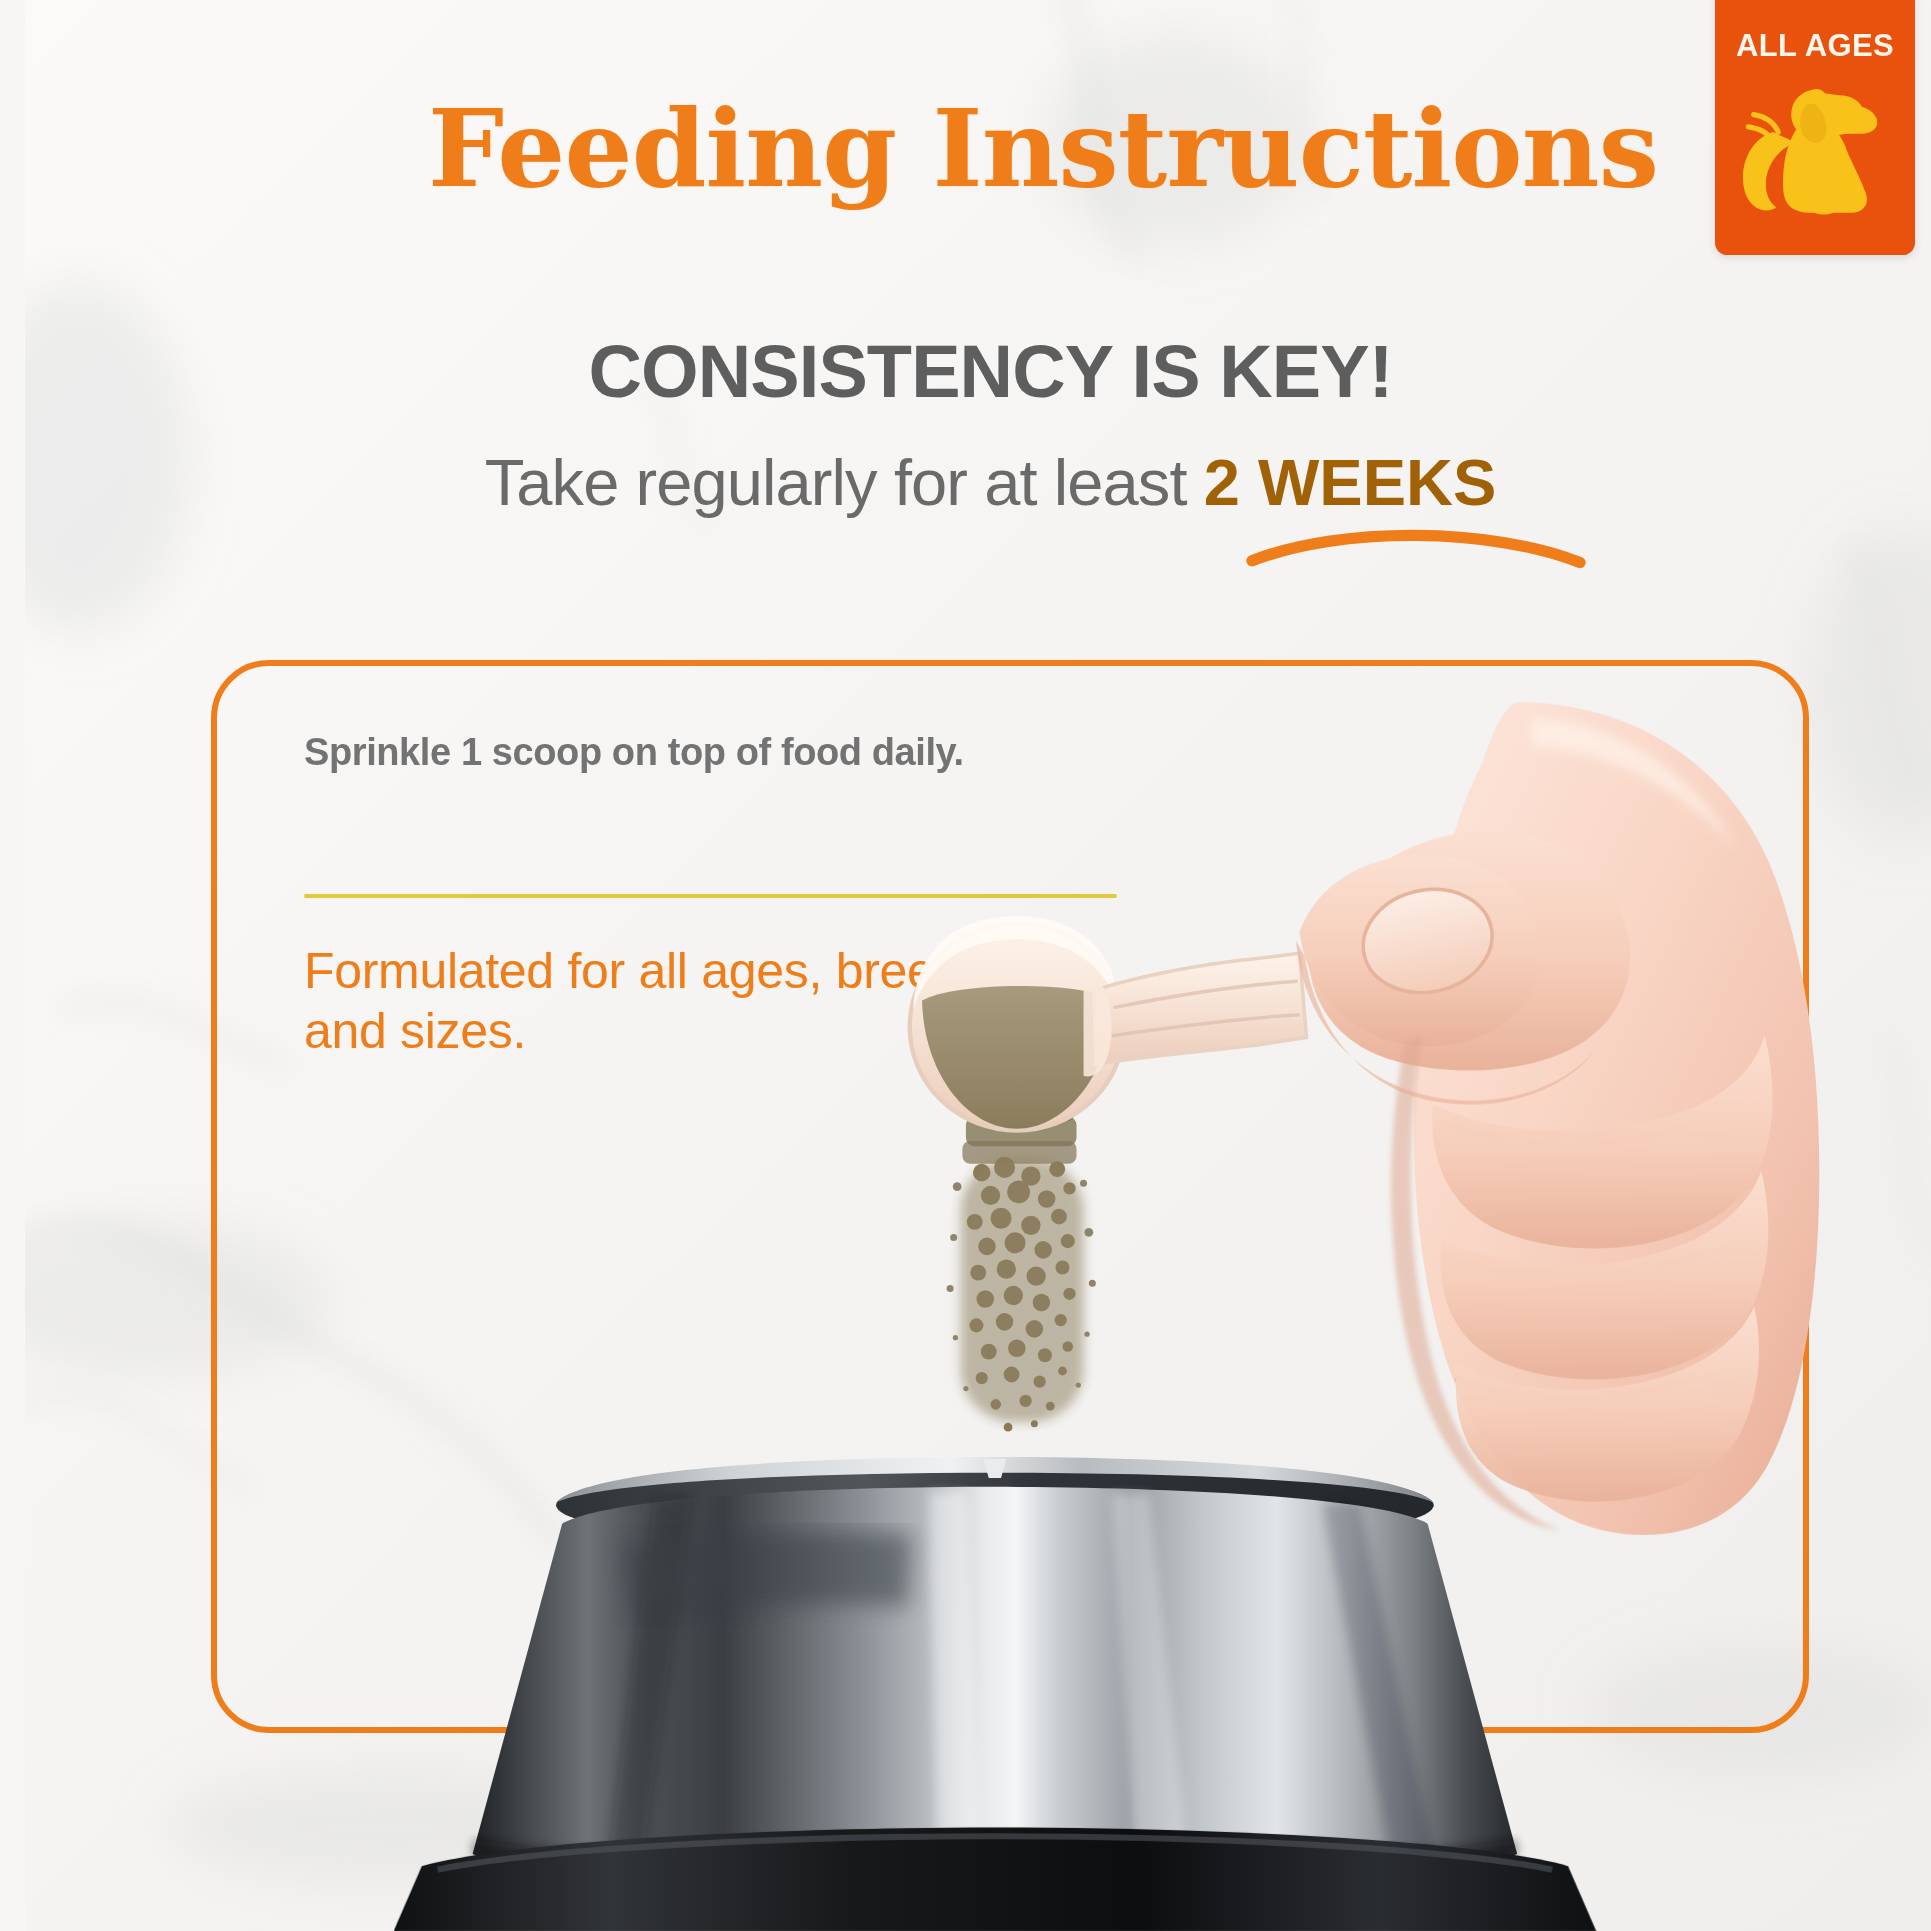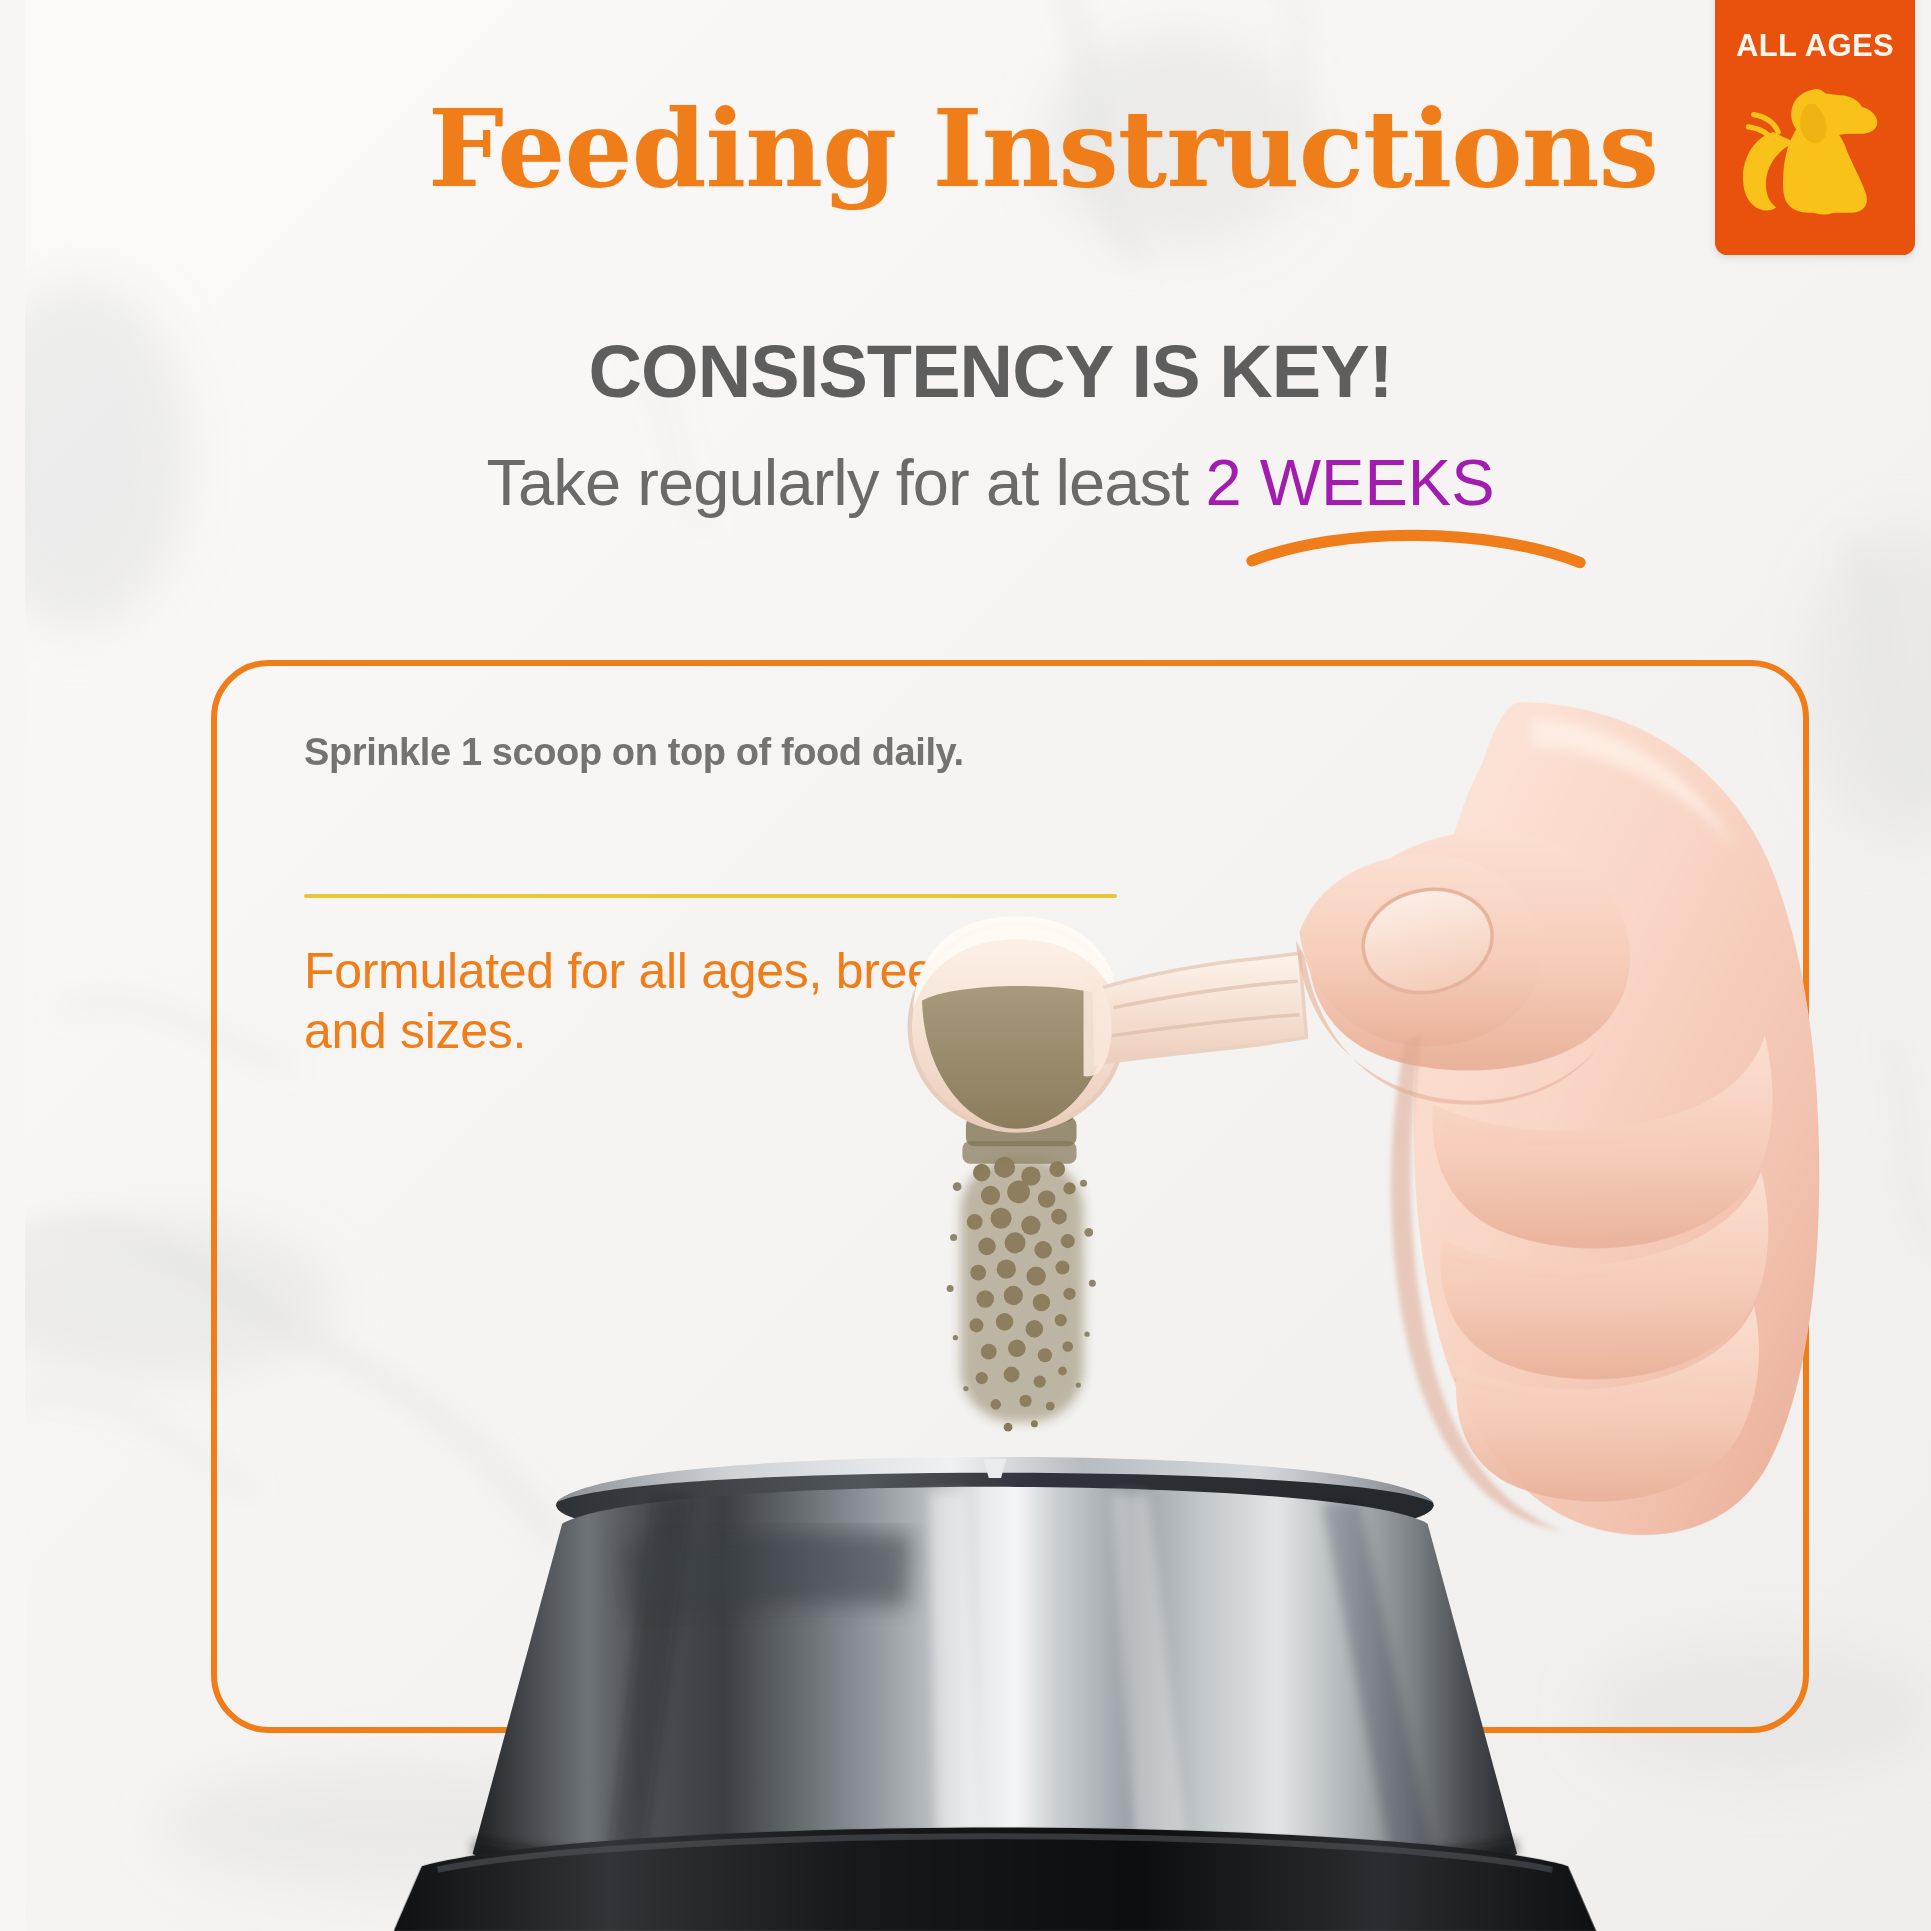--- a/index.html
+++ b/index.html
@@ -42,21 +42,21 @@
   .subtitle{
     position:absolute;left:0;top:335px;width:1931px;text-align:center;
     color:#5e5e5e;font-weight:bold;font-size:74px;line-height:1;
     letter-spacing:-0.9px;
   }
   .tagline{
     position:absolute;left:0;top:450px;width:1931px;text-align:center;
     color:#6a6a6a;font-size:65px;line-height:1;letter-spacing:-0.9px;
     white-space:nowrap;
   }
-  .tagline .hl{color:#a21caf;font-weight:normal;letter-spacing:0;}
+  .tagline .hl{color:#a16207;font-weight:bold;letter-spacing:0;}
   .swoosh{position:absolute;left:1220px;top:522px;width:342px;height:53px;}
 
   
   .card{
     position:absolute;left:186px;top:660px;
     width:1598px;height:1073px;
     border:6.1px solid #ef7d19;
     border-radius:58px;
     background:transparent;
     box-sizing:border-box;

